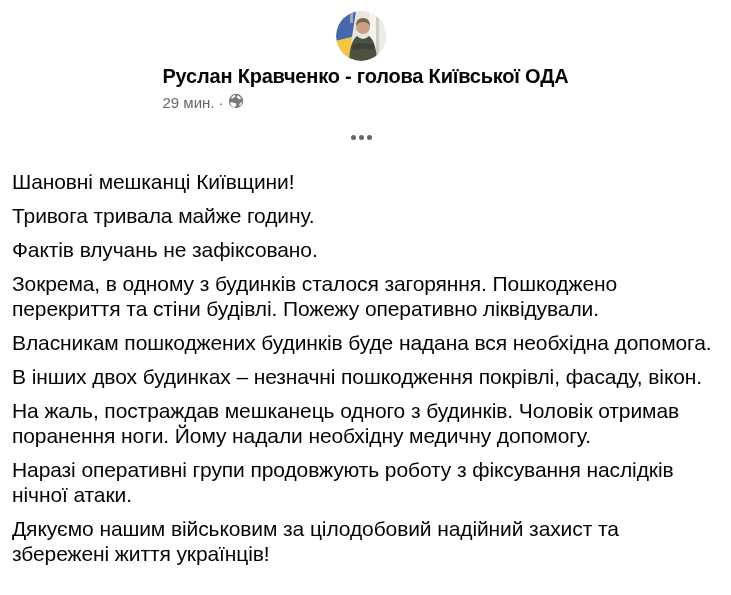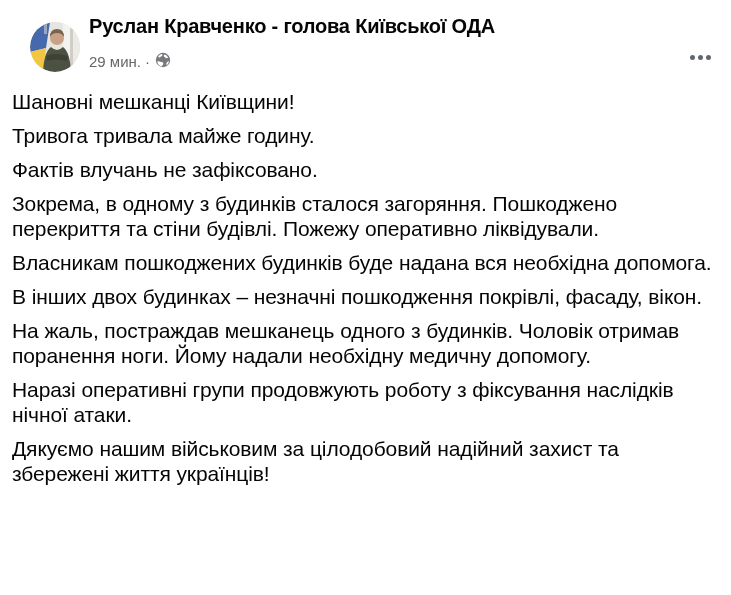--- a/index.html
+++ b/index.html
@@ -6,36 +6,36 @@
   body {
     width: 731px; height: 595px;
     background: #ffffff;
     font-family: "Liberation Sans", sans-serif;
     overflow: hidden;
     -webkit-font-smoothing: antialiased;
   }
   .post { width: 731px; height: 595px; background: #fff; position: relative; }
 
   
-  .header { display: flex; align-items: flex-end; padding: 11px 14px 0 30px; }
+  .header { display: flex; align-items: center; padding: 11px 14px 0 5px; flex-direction: column; }
   .avatar {
     width: 50px; height: 50px; border-radius: 50%;
     overflow: hidden; flex: none; cursor: pointer;
     background: #e4e2dc;
   }
   .avatar svg { display: block; }
   .hmeta { margin-left: 9px; flex: 1 1 auto; min-width: 0; }
   .author {
     font-size: 20px; font-weight: 700; color: #050505;
     line-height: 24px; margin-top: 3px; cursor: pointer;
     letter-spacing: -0.2px;
   }
   .meta-row {
     display: flex; align-items: center;
-    margin-top: 13px; color: #65676B; font-size: 15px; line-height: 18px;
+    margin-top: 4px; color: #65676B; font-size: 15px; line-height: 18px;
   }
   .timestamp { cursor: pointer; }
   .dot-sep { margin: 0 5px 0 4px; }
   .globe { display: inline-block; margin-top: 1px; }
 
   .more-btn {
     flex: none; width: 34px; height: 30px; margin-top: 9px;
     display: flex; align-items: center; justify-content: center;
     border-radius: 6px; cursor: pointer; border: none; background: transparent;
   }

